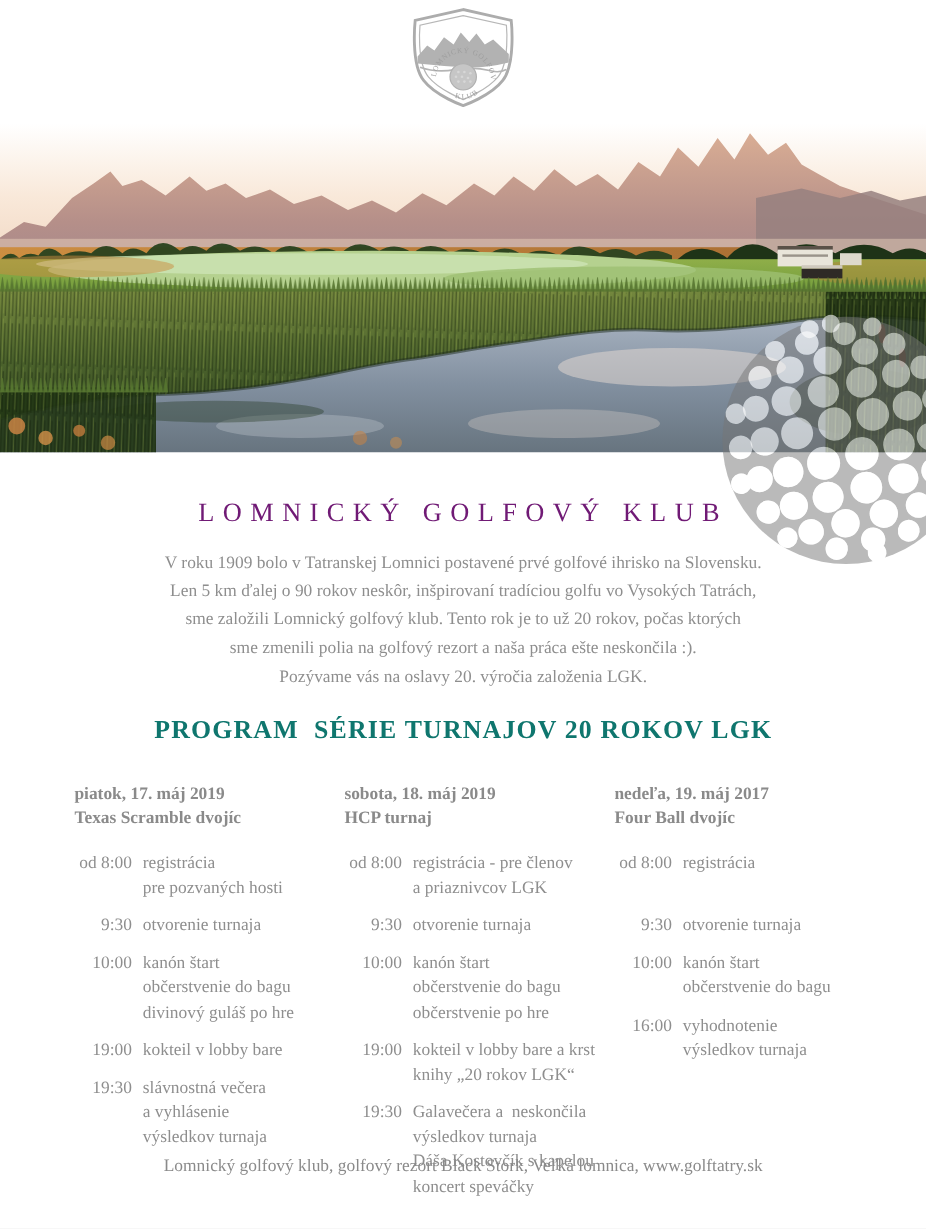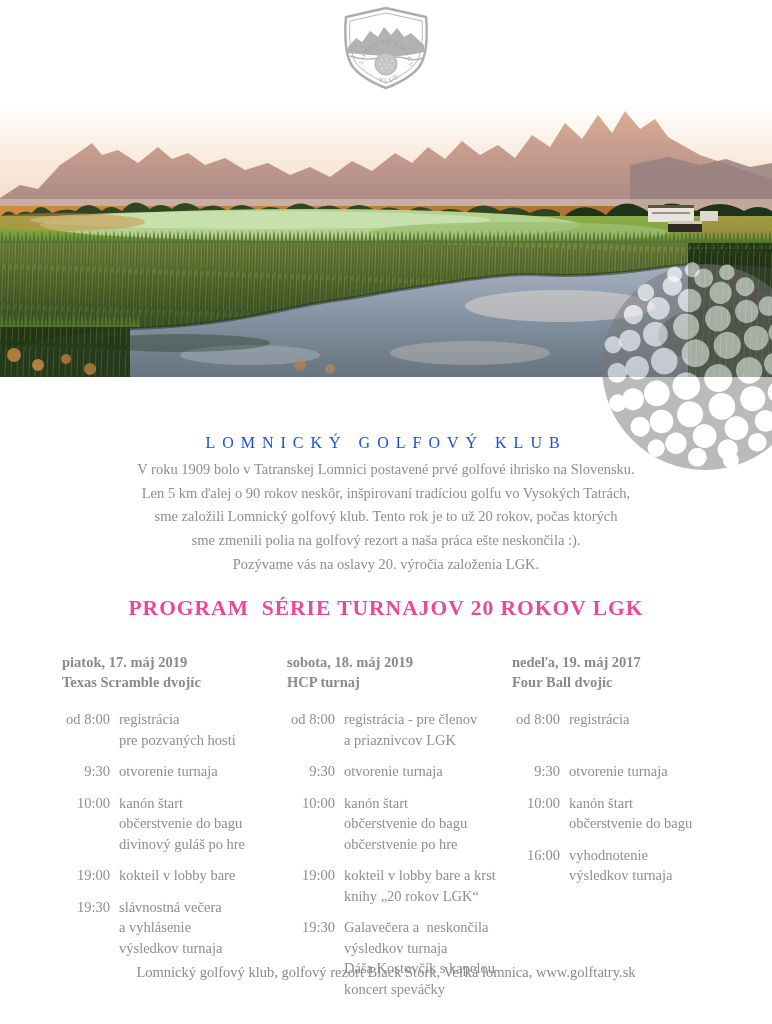--- a/index.html
+++ b/index.html
@@ -17,24 +17,24 @@
   .logo-svg{left:334px;top:6px;}
   .since{top:90px;font-size:14px;letter-spacing:3px;color:#8b8b8b;margin-top:36px;}
 
   
   .photo{left:0;top:103px;width:772px;height:274px;z-index:1;}
 
   
   .ball{left:595px;top:257px;z-index:3;}
 
   
-  .title{top:434px;font-size:16px;letter-spacing:7px;color:#1d4ed8;z-index:4;}
+  .title{top:414px;font-size:22px;letter-spacing:7px;color:#701a75;z-index:4;}
   .intro{top:458px;font-size:14.5px;line-height:23.5px;z-index:4;}
   .invite{top:556px;font-size:14.5px;z-index:4;}
-  .program-heading{top:596px;font-size:21.5px;font-weight:bold;letter-spacing:1px;color:#ec4899;z-index:4;}
+  .program-heading{top:596px;font-size:21.5px;font-weight:bold;letter-spacing:1px;color:#0f766e;z-index:4;}
 
   
   .columns{left:0;top:652px;width:637px;height:300px;z-index:4;}
   .col{position:absolute;top:0;width:218px;font-size:14.5px;}
   .col-head{font-weight:bold;color:#8a8a8a;line-height:20px;margin-bottom:17px;}
   .item{display:flex;margin-bottom:11px;}
   .time{width:48px;text-align:right;margin-right:9px;flex:none;line-height:20.5px;}
   .lines{flex:1;}
   .line{line-height:20.5px;}
 

